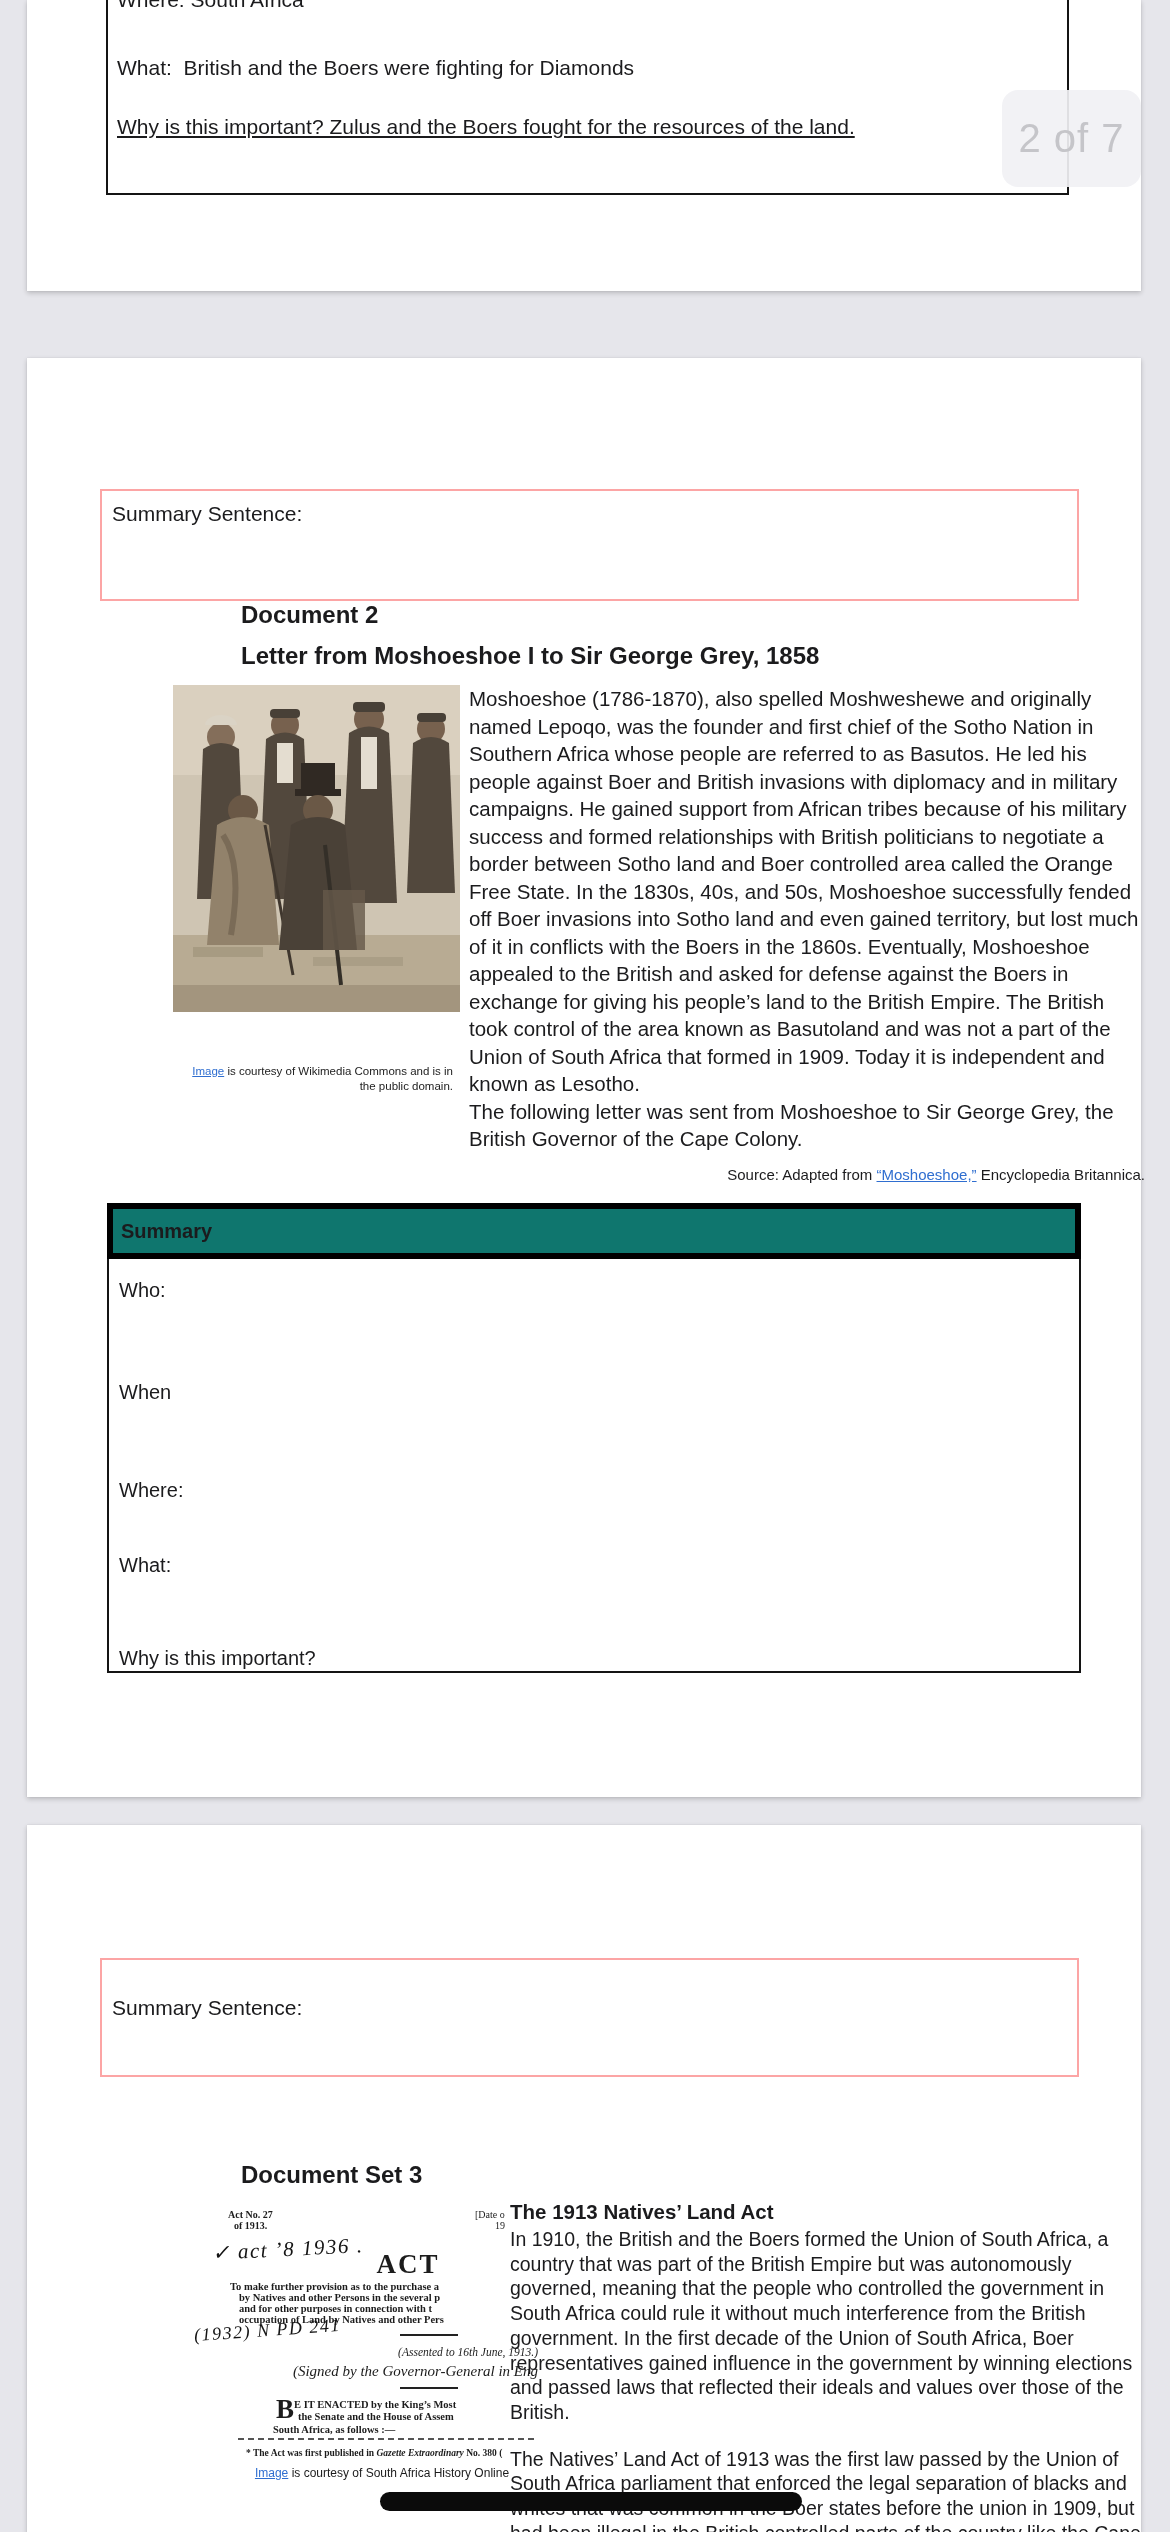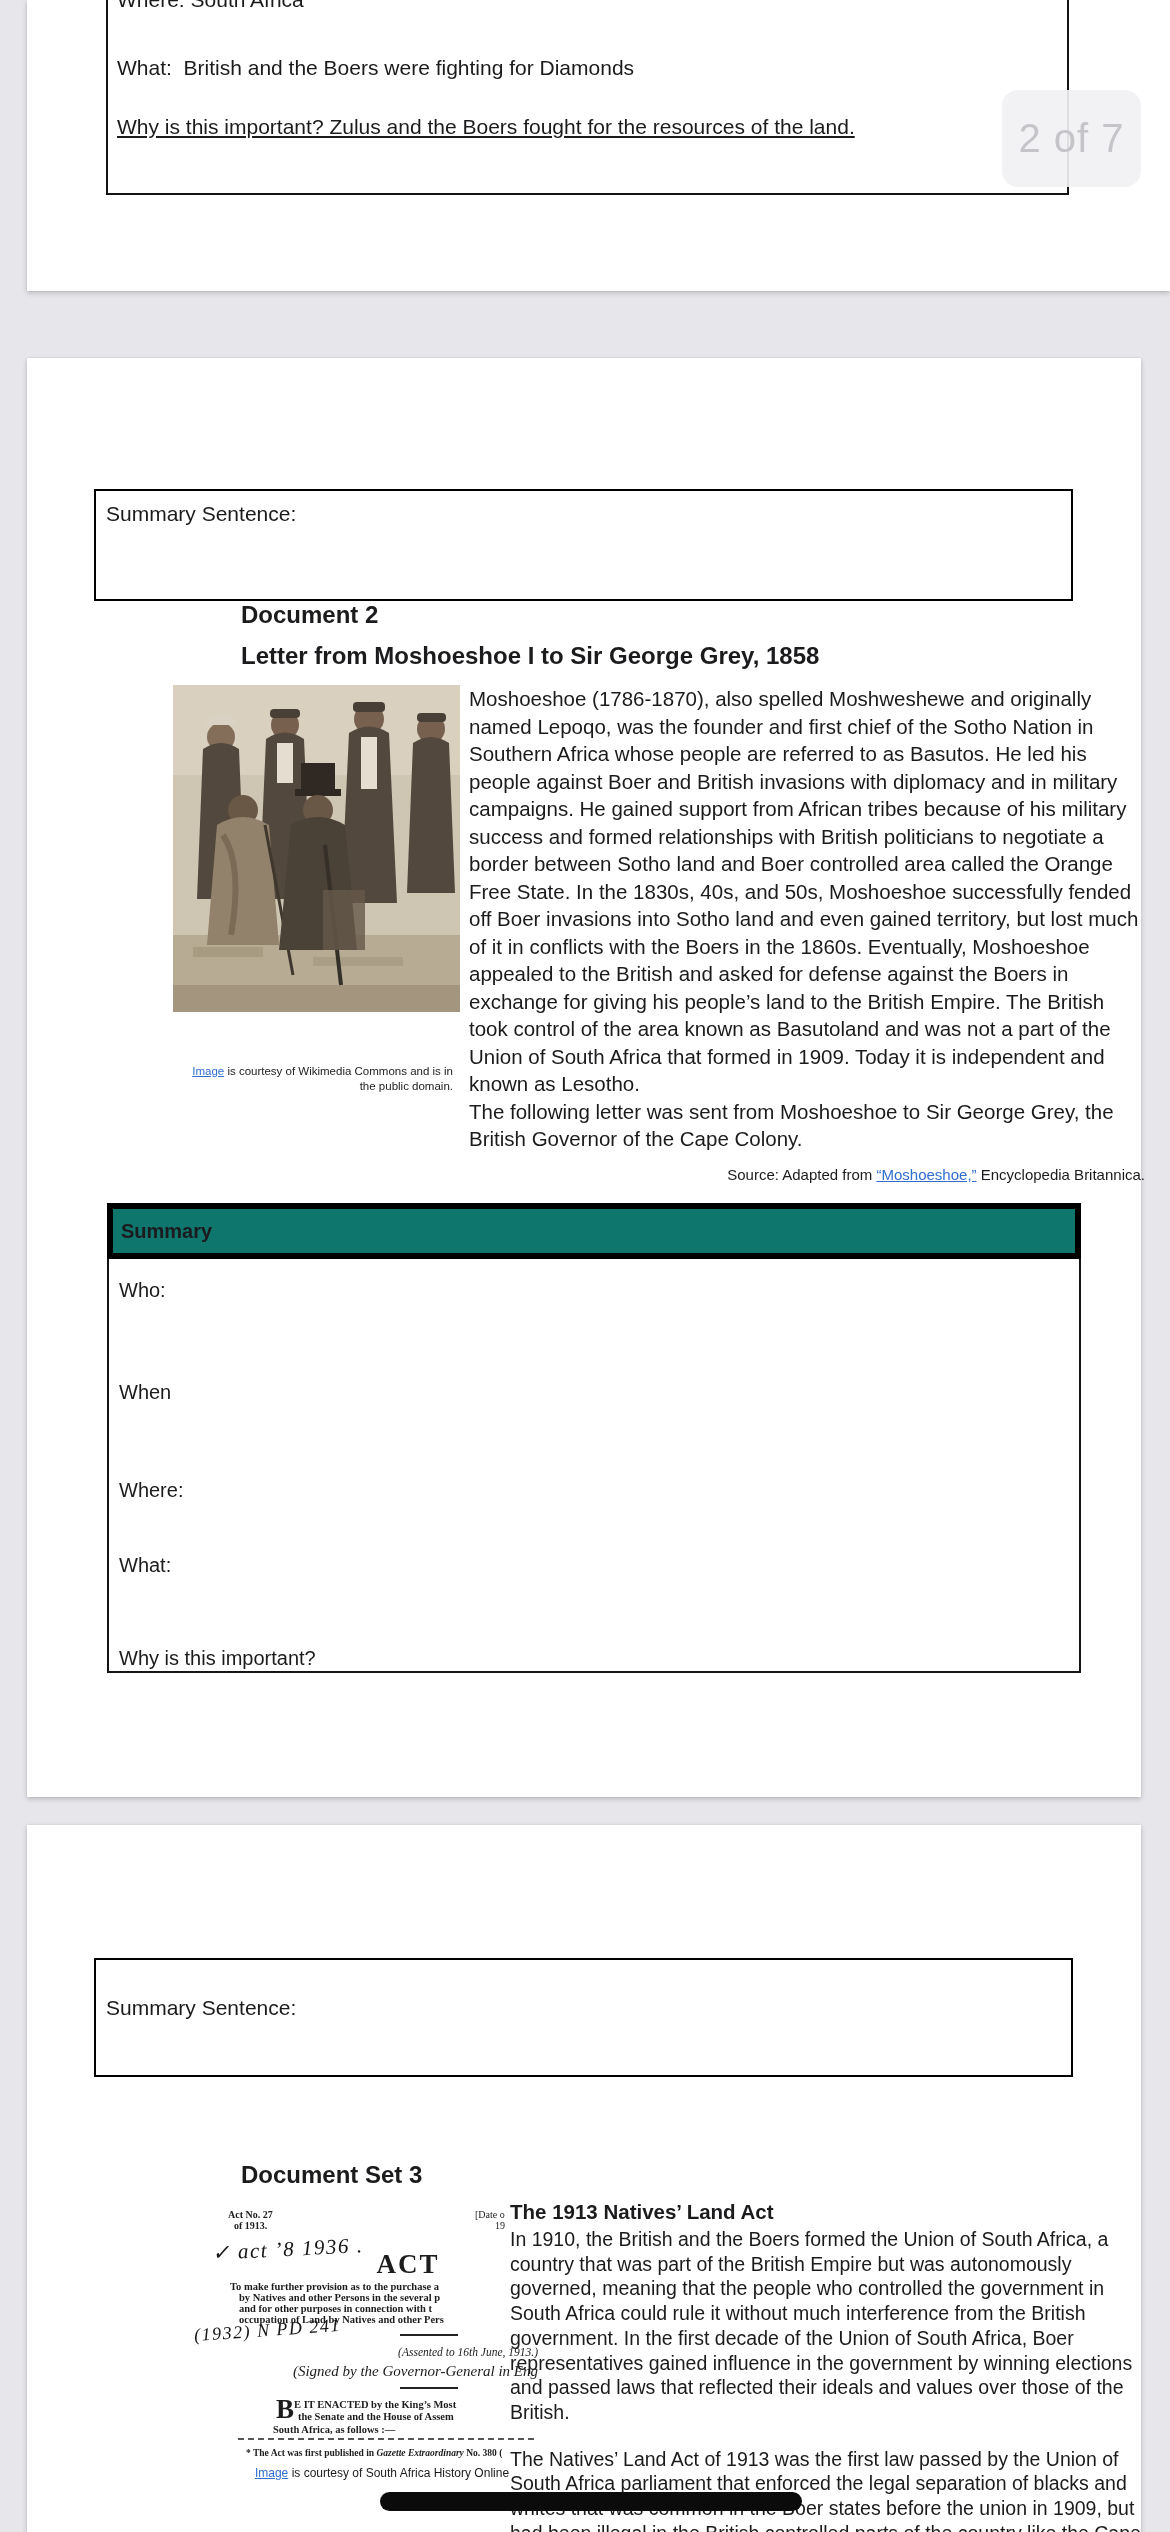--- a/index.html
+++ b/index.html
@@ -6,21 +6,21 @@
   #screen{
     position:relative; width:1170px; height:2532px; overflow:hidden;
     background:#e6e6eb;
     font-family:"Liberation Sans", sans-serif;
     color:#1b1b1d;
   }
   .page{
     position:absolute; left:27px; width:1114px; background:#ffffff;
     box-shadow:0 2px 5px rgba(0,0,0,0.20), 0 0 1px rgba(0,0,0,0.12);
   }
-  #page1{ top:0; height:291px;padding-left:29px; }
+  #page1{ top:0; height:291px; }
   #page2{ top:358px; height:1439px; }
   #page3{ top:1825px; height:745px; }
 
   
   .field-box{
     position:absolute; left:79px; top:-42px; width:959px; height:233px;
     border:2px solid #141414;
   }
   .p1-line{ position:absolute; left:9px; width:920px; font-size:21px; white-space:pre-wrap; }
   .p1-where{ top:28px; }
@@ -28,21 +28,21 @@
   .p1-why{ top:155px;text-decoration:underline; }
   .page-badge{
     position:absolute; left:975px; top:90px; width:139px; height:97px;
     background:rgba(241,241,244,0.92); border-radius:16px;
     display:flex; align-items:center; justify-content:center;
     font-size:40px; color:#c5c5c9; letter-spacing:1px; z-index:4;
   }
 
   
   .ss-box{
-    position:absolute; left:67px; width:975px; border:2px solid #000000; background:#fff;
+    position:absolute; left:73px; width:975px; border:2px solid #fca5a5; background:#fff;
   }
   #ssbox1{ top:131px; height:108px; }
   #ssbox2{ top:133px; height:115px; }
   .ss-label{ position:absolute; left:10px; font-size:21px; }
   #ssbox1 .ss-label{ top:11px; }
   #ssbox2 .ss-label{ top:36px; }
 
   .doc-title{ position:absolute; left:186px; font-size:24px; font-weight:bold;margin-left:28px; }
 
   

